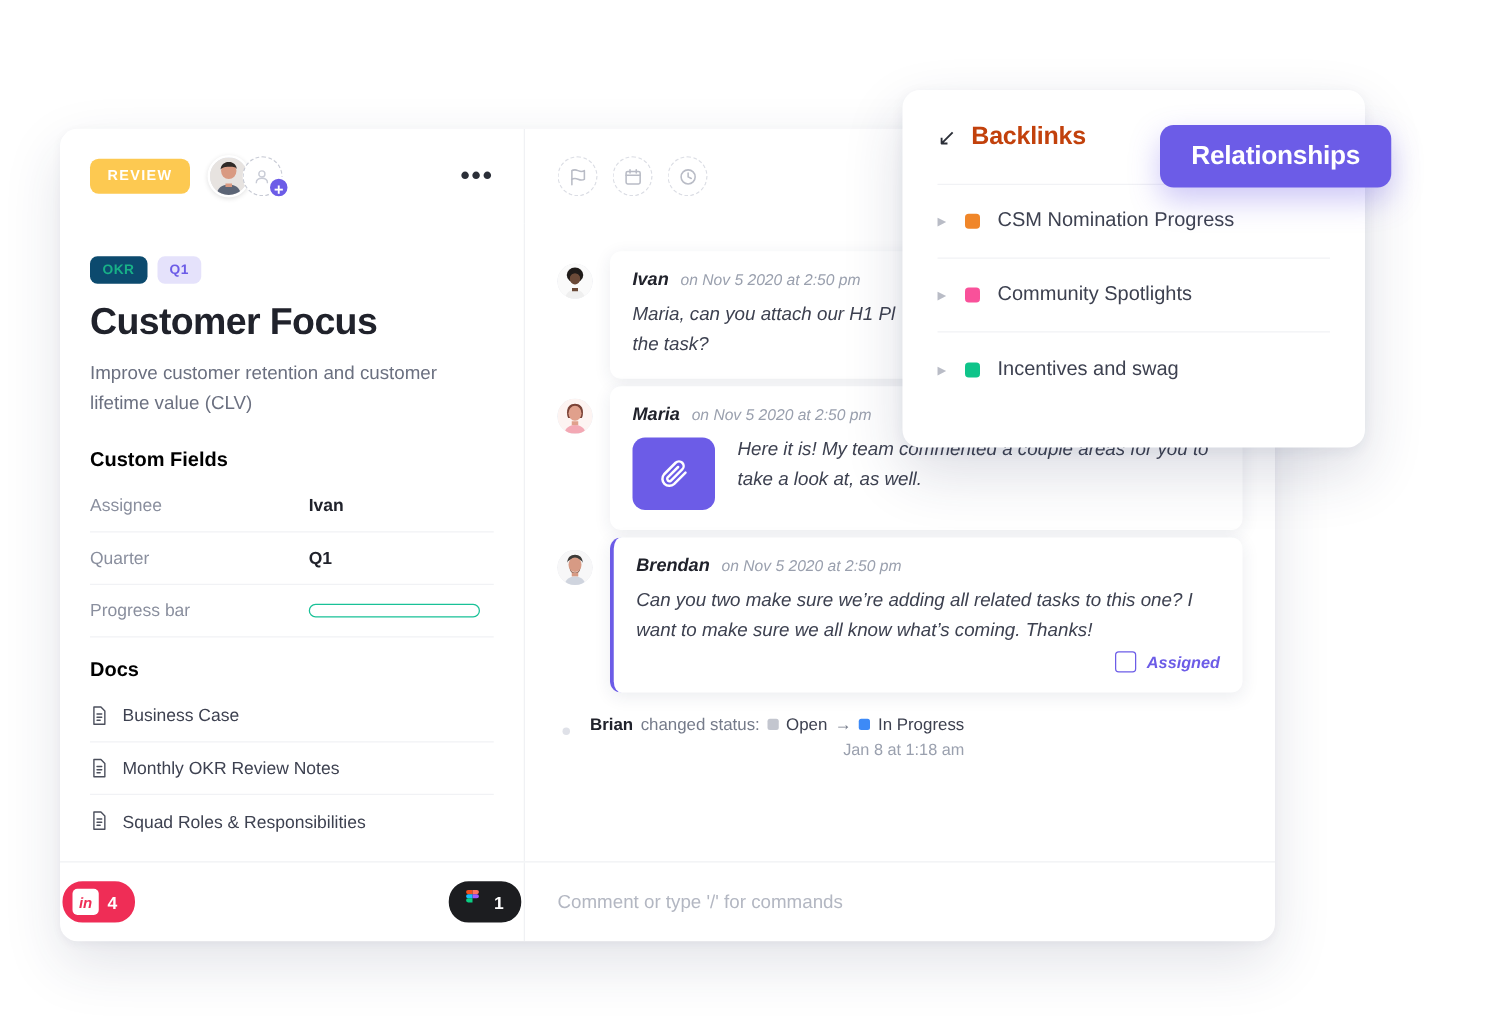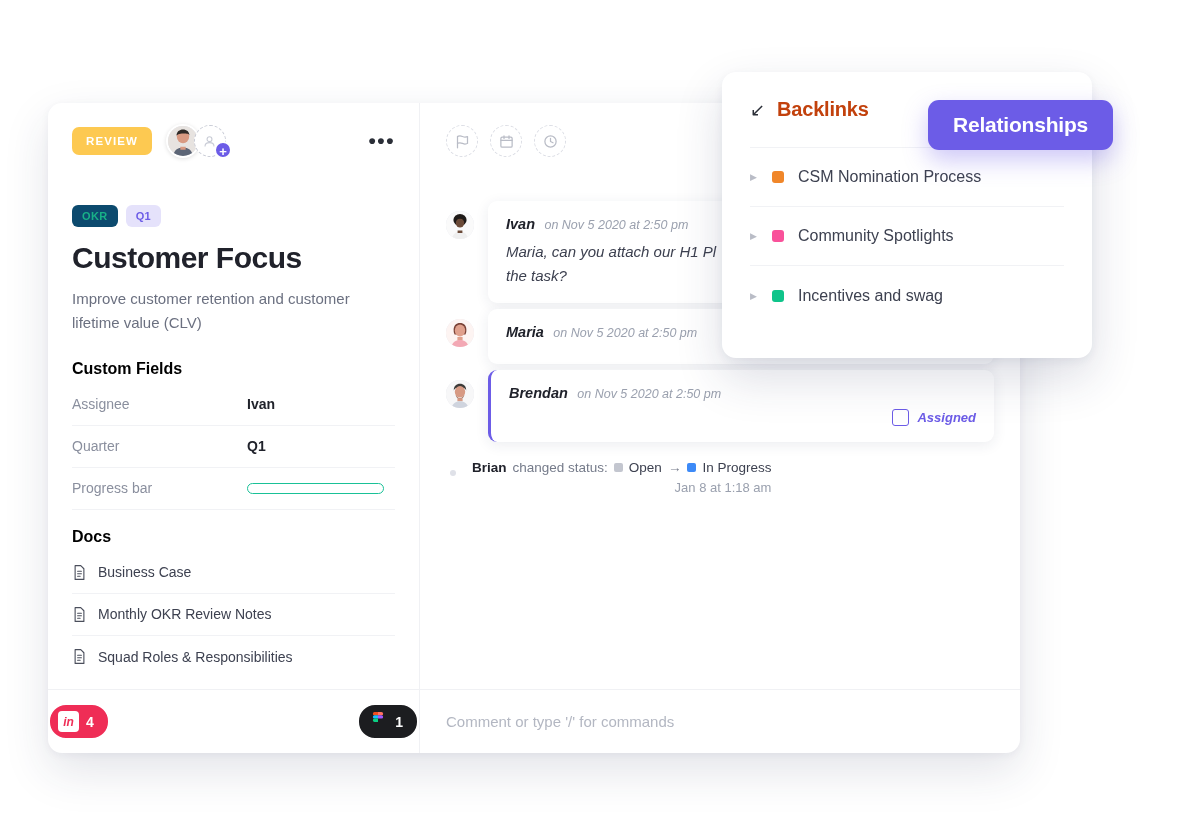--- a/index.html
+++ b/index.html
@@ -379,39 +379,48 @@
               <ellipse cx="14" cy="11.6" rx="5.2" ry="6" fill="#e0a08c"></ellipse>
               <path d="M11.4 18h5.2v3.4h-5.2z" fill="#e0a08c"></path>
               <path d="M5.4 28c.8-4.8 4.2-7 8.6-7s7.8 2.2 8.6 7z" fill="#f3a8b4"></path>
             </svg>
           </div>
           <div class="bubble">
             <div class="c-head">
               <span class="c-name">Maria</span>
               <span class="c-time">on Nov 5 2020 at 2:50 pm</span>
             </div>
+            <div class="attach-row">
+              <div class="attach-box">
+                <svg viewBox="0 0 24 24" fill="none" stroke="currentColor" stroke-width="2" stroke-linecap="round" stroke-linejoin="round">
+                  <path d="M21.4 11.1l-9.2 9.2a5.6 5.6 0 0 1-7.9-7.9l9.2-9.2a3.7 3.7 0 0 1 5.3 5.3l-9.2 9.2a1.9 1.9 0 0 1-2.6-2.6l8.5-8.5"></path>
+                </svg>
+              </div>
+              <div class="c-text">Here it is! My team commented a couple areas for you to take a look at, as well.</div>
+            </div>
           </div>
         </div>
 
         <div class="comment">
           <div class="c-avatar">
             <svg viewBox="0 0 28 28">
               <rect width="28" height="28" fill="#f7f7f8"></rect>
               <path d="M7.8 10.4c0-4.4 2.6-6.6 6.2-6.6s6.2 2.2 6.2 6.6c-.6-2-2.2-3-6.2-3s-5.6 1-6.2 3z" fill="#3c3a38"></path>
               <ellipse cx="14" cy="11.8" rx="5.2" ry="5.8" fill="#d79a84"></ellipse>
               <path d="M9.6 14.4c1 2.6 2.6 3.6 4.4 3.6s3.4-1 4.4-3.6c-.4 3-2 4.4-4.4 4.4s-4-1.4-4.4-4.4z" fill="#8a5a48"></path>
               <path d="M11.4 18.2h5.2v3h-5.2z" fill="#d79a84"></path>
               <path d="M5.6 28c.8-4.6 4.2-6.8 8.4-6.8s7.6 2.2 8.4 6.8z" fill="#cfd4de"></path>
             </svg>
           </div>
           <div class="bubble assigned">
             <div class="c-head">
               <span class="c-name">Brendan</span>
               <span class="c-time">on Nov 5 2020 at 2:50 pm</span>
             </div>
+            <div class="c-text">Can you two make sure we’re adding all related tasks to this one? I want to make sure we all know what’s coming. Thanks!</div>
             <div class="assigned-row">
               <span class="assigned-box"></span>
               <span class="assigned-label">Assigned</span>
             </div>
           </div>
         </div>
 
         <div class="status-change">
           <span class="sc-dot"></span>
           <div>
@@ -458,21 +467,21 @@
 
   <div class="rel-panel">
     <div class="rel-head">
       <span class="rel-arrow">↙</span>
       <span class="rel-title">Backlinks</span>
     </div>
 
     <div class="rel-row">
       <span class="rel-chev">▶</span>
       <span class="rel-sq" id="rel-sq-0" style="background: rgb(240, 134, 41);"></span>
-      <span class="rel-label">CSM Nomination Process</span>
+      <span class="rel-label">CSM Nomination Progress</span>
     </div>
     <div class="rel-row">
       <span class="rel-chev">▶</span>
       <span class="rel-sq" id="rel-sq-1" style="background: rgb(249, 81, 154);"></span>
       <span class="rel-label">Community Spotlights</span>
     </div>
     <div class="rel-row">
       <span class="rel-chev">▶</span>
       <span class="rel-sq" id="rel-sq-2" style="background: rgb(15, 196, 138);"></span>
       <span class="rel-label">Incentives and swag</span>

